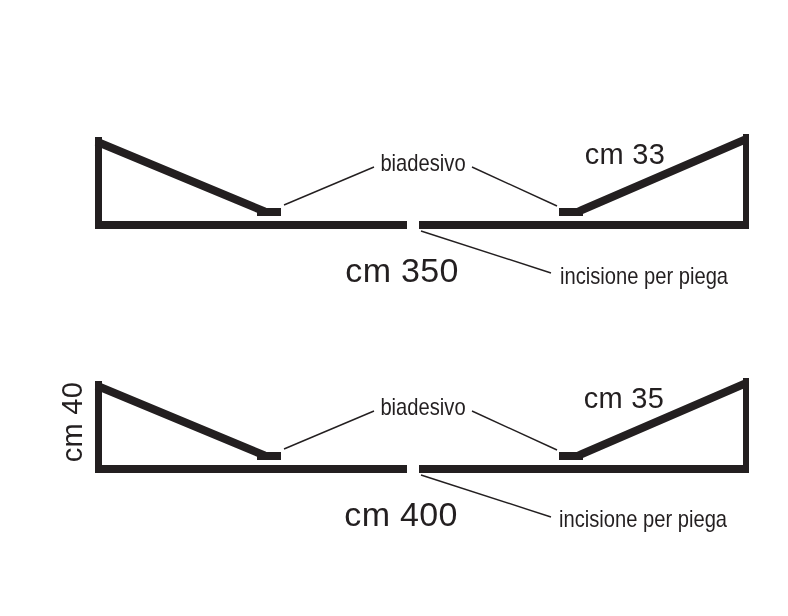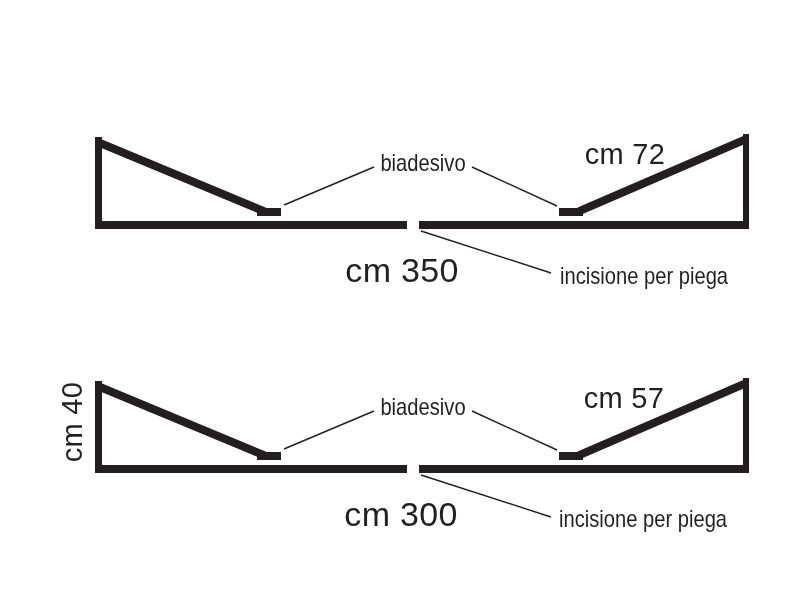--- a/index.html
+++ b/index.html
@@ -78,24 +78,24 @@
       <rect class="shape" x="559" y="452" width="24" height="8"></rect>
       <line class="stroke" x1="582" y1="454" x2="744" y2="384"></line>
       <rect class="shape" x="743" y="378" width="7" height="95"></rect>
       <line class="thin" x1="284" y1="449" x2="374" y2="411"></line>
       <line class="thin" x1="472" y1="411" x2="557" y2="450"></line>
       <line class="thin" x1="421" y1="475" x2="551" y2="517"></line>
     </g>
   </svg>
 
   <div class="label cond" style="left:423px;top:163px">biadesivo</div>
-  <div class="label dim" style="left:625px;top:154px">cm 72</div>
+  <div class="label dim" style="left:625px;top:154px">cm 33</div>
   <div class="label dim dim-big" style="left:402px;top:270px">cm 350</div>
   <div class="label cond" style="left:644px;top:276px">incisione per piega</div>
 
   <div class="label dim rot" style="left:72px;top:422px">cm 40</div>
   <div class="label cond" style="left:423px;top:407px">biadesivo</div>
-  <div class="label dim" style="left:624px;top:398px">cm 57</div>
-  <div class="label dim dim-big" style="left:401px;top:514px">cm 300</div>
+  <div class="label dim" style="left:624px;top:398px">cm 35</div>
+  <div class="label dim dim-big" style="left:401px;top:514px">cm 400</div>
   <div class="label cond" style="left:643px;top:519px">incisione per piega</div>
 
   <div class="edge-dots"></div>
 </div>
 
 </body></html>

